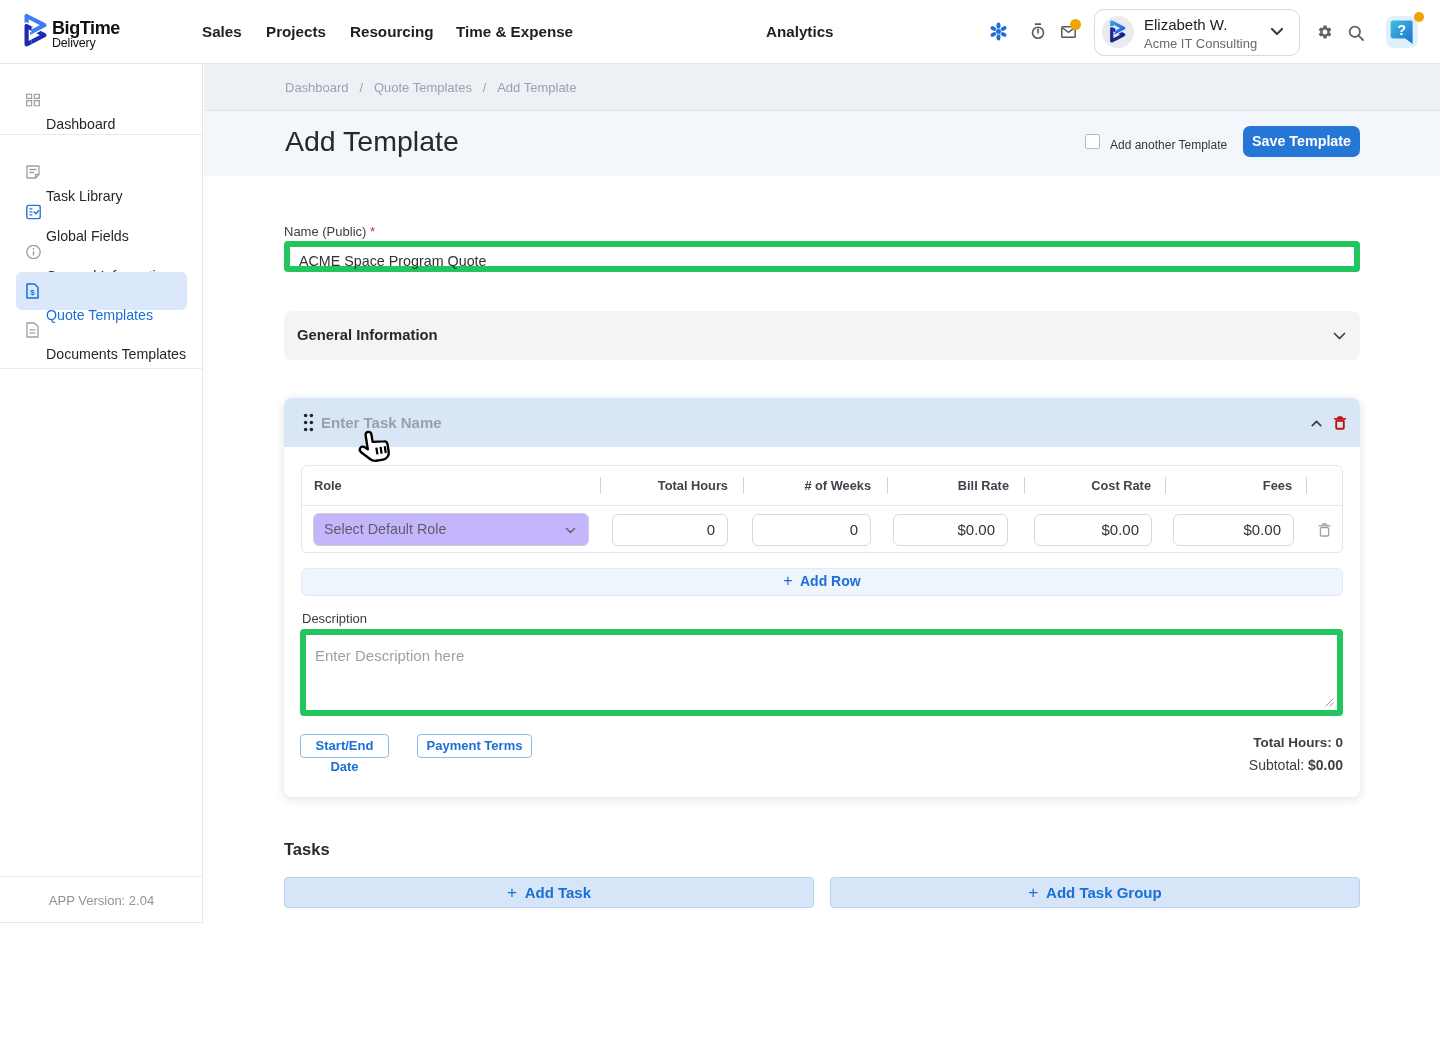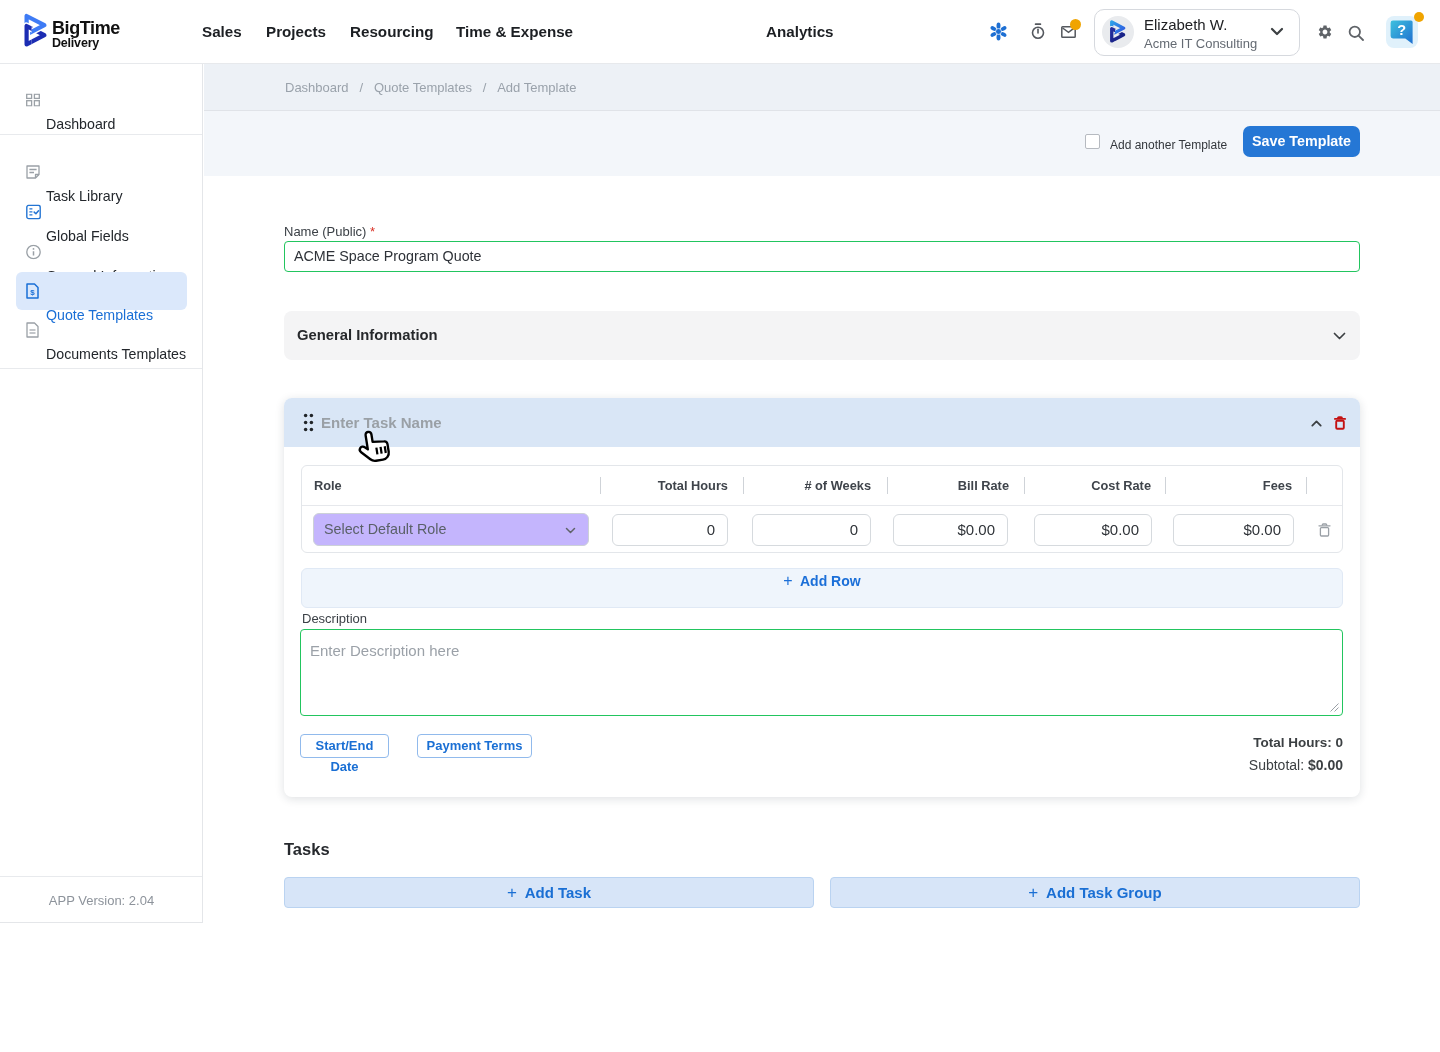--- a/index.html
+++ b/index.html
@@ -14,30 +14,30 @@
 .sideitem .txt { position:absolute; left:46px; top:50%; transform:translateY(-50%); font-size:14.2px; color:#23272c; white-space:nowrap;margin-top:24px; }
 .sideitem svg { position:absolute; left:26px; top:50%; transform:translateY(-50%); }
 .sdiv { position:absolute; left:0; width:202px; border-top:1px solid #e8eaed; }
 
 #crumbbar { position:absolute; left:204px; top:64px; width:1236px; height:47px; background:#edf1f6; border-bottom:1px solid #e0e3e8; z-index:10; }
 #headbar { position:absolute; left:204px; top:111px; width:1236px; height:65px; background:#f3f6fa; z-index:10; }
 #crumbs { position:absolute; left:81px; top:0; height:47px; line-height:47px; font-size:13px; color:#9aa2ab; }
 #title { position:absolute; left:81px; top:0; height:61px; line-height:61px; font-size:28.5px; color:#26292e; }
 
 .lbl { font-size:13px; color:#3b4046; }
-.inp { background:#fff; border:1px solid #22c55e; border-radius:4px; }
+.inp { background:#fff; border:6px solid #22c55e; border-radius:4px; }
 #savebtn { position:absolute; left:1039px; top:15px; width:117px; height:31px; background:#2577d5; border-radius:7px; color:#fff; font-size:14.3px; font-weight:bold; text-align:center; line-height:31px; }
 #genbar { position:absolute; left:284px; top:311px; width:1076px; height:49px; background:#f4f4f5; border-radius:8px; }
 #card { position:absolute; left:284px; top:398px; width:1076px; height:399px; background:#fff; border-radius:8px; box-shadow:0 2px 10px rgba(25,39,60,0.14); }
 #cardhead { position:absolute; left:0; top:0; width:1076px; height:49px; background:#d9e6f6; border-radius:8px 8px 0 0; }
 #tbl { position:absolute; left:301px; top:465px; width:1042px; height:88px; border:1px solid #e3e6ea; border-radius:6px; }
 .th { position:absolute; top:0; height:39px; line-height:39px; font-size:12.8px; font-weight:bold; color:#3f444b; text-align:right; }
 .sep { position:absolute; top:11px; width:1px; height:17px; background:#cfd3d8; }
 .cell-inp { position:absolute; top:514px; height:32px; border:1px solid #d6dade; border-radius:6px; background:#fff; font-size:15px; color:#2f3338; text-align:right; line-height:30px; padding-right:12px; }
-#addrow { position:absolute; left:301px; top:568px; width:1042px; height:40px; background:#eff5fc; border:1px solid #e0e9f5; border-radius:6px; text-align:center; line-height:24px; font-size:14px; font-weight:bold; color:#1b6fd8; }
+#addrow { position:absolute; left:301px; top:568px; width:1042px; height:28px; background:#eff5fc; border:1px solid #e0e9f5; border-radius:6px; text-align:center; line-height:24px; font-size:14px; font-weight:bold; color:#1b6fd8; }
 .obtn { position:absolute; top:734px; height:24px; border:1.5px solid #91baec; border-radius:4px; background:#fff; color:#1a6fd4; font-size:13px; font-weight:bold; line-height:21px; text-align:center; }
 .bluebtn { position:absolute; top:877px; width:530px; height:31px; background:#d7e5f8; border:1px solid #bad3f1; border-radius:4px; text-align:center; line-height:29px; font-size:15px; font-weight:bold; color:#1a6fd4; }
 </style>
 </head>
 <body>
 
 <div id="topbar">
 
   <svg class="abs" style="left:24px;top:13px" width="24" height="36" viewBox="0 0 24 36">
     <defs>
@@ -47,21 +47,21 @@
       </defs>
     <path d="M2.6 13 L2.6 31.4 L20.4 22.2 Z" fill="none" stroke="#1c2db3" stroke-width="4.2" stroke-linejoin="round"></path>
     <path d="M2.6 3 L2.6 21.4 L20.4 12.2 Z" fill="none" stroke="#fff" stroke-width="7" stroke-linejoin="round"></path>
     <path d="M2.6 3 L2.6 21.4 L20.4 12.2 Z" fill="none" stroke="#3e7bf5" stroke-width="4.2" stroke-linejoin="round"></path>
     <g clip-path="url(#lc)">
       <path d="M2.6 13 L2.6 31.4 L20.4 22.2 Z" fill="none" stroke="#fff" stroke-width="7" stroke-linejoin="round"></path>
       <path d="M2.6 13 L2.6 31.4 L20.4 22.2 Z" fill="none" stroke="#1c2db3" stroke-width="4.2" stroke-linejoin="round"></path>
     </g>
   </svg>
   <div class="abs" style="left:52px;top:18px;font-size:18px;font-weight:bold;color:#111;letter-spacing:-0.4px">BigTime</div>
-  <div class="abs" style="left:52px;top:36px;font-size:12.5px;font-weight:bold;color:#111;letter-spacing:-0.2px">Delivery</div>
+  <div class="abs" style="left:52px;top:36px;font-size:12.5px;font-weight:normal;color:#111;letter-spacing:-0.2px">Delivery</div>
   <div class="nav" style="left:163px">Sales</div>
   <div class="nav" style="left:227px">Projects</div>
   <div class="nav" style="left:311px">Resourcing</div>
   <div class="nav" style="left:417px">Time &amp; Expense</div>
   <div class="nav" style="left:727px">Analytics</div>
 
   <svg class="abs" style="left:989px;top:22px" width="19" height="19" viewBox="0 0 22 22">
     <g fill="#1d6fd3">
       <ellipse cx="11" cy="4.3" rx="2.3" ry="3.7"></ellipse>
       <ellipse cx="11" cy="4.3" rx="2.3" ry="3.7" transform="rotate(60 11 11)"></ellipse>
@@ -197,20 +197,21 @@
   </div>
   <div class="sdiv" style="top:304px"></div>
   <div class="sdiv" style="top:812px"></div>
   <div class="abs" style="left:0;top:829px;width:203px;text-align:center;font-size:13px;color:#8d939b">APP Version: 2.04</div>
 </div>
 
 <div id="crumbbar">
   <div id="crumbs">Dashboard&nbsp;&nbsp;&nbsp;/&nbsp;&nbsp;&nbsp;Quote Templates&nbsp;&nbsp;&nbsp;/&nbsp;&nbsp;&nbsp;Add Template</div>
 </div>
 <div id="headbar">
+  <div id="title">Add Template</div>
   <div class="abs" style="left:881px;top:23px;width:15px;height:15px;border:1.5px solid #b6bac0;border-radius:2px;background:#fff"></div>
   <div class="abs" style="left:906px;top:27px;font-size:12px;color:#33373c">Add another Template</div>
   <div id="savebtn">Save Template</div>
 </div>
 
 <div class="abs lbl" style="left:284px;top:224px">Name (Public)&nbsp;<span style="color:#d93025">*</span></div>
 <div class="abs inp" style="left:284px;top:241px;width:1076px;height:31px;line-height:29px;padding-left:9px;font-size:14.3px;color:#2e3238">ACME Space Program Quote</div>
 
 <div id="genbar">
   <div class="abs" style="left:13px;top:0;height:49px;line-height:49px;font-size:14.8px;font-weight:bold;color:#26282b">General Information</div>

